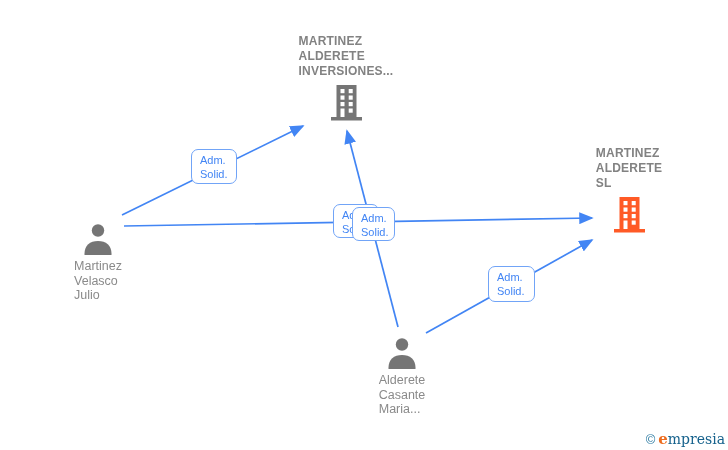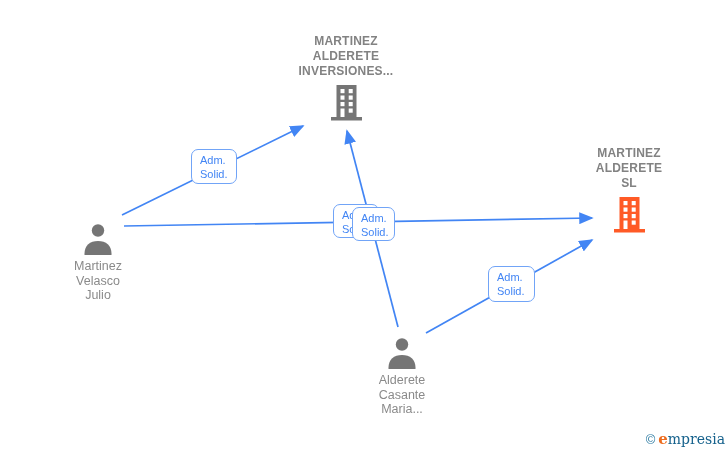--- a/index.html
+++ b/index.html
@@ -20,21 +20,21 @@
   }
   .node {
     position: absolute;
     z-index: 2;
     display: flex;
     flex-direction: column;
     align-items: center;
   }
   .node-label {
     color: #8a8a8a;
-    text-align: center;
+    text-align: left;
     white-space: pre-line;
     font-size: 12.5px;
     line-height: 14.5px;
   }
   .company .node-label {
     font-weight: bold;
     color: #828282;
     font-size: 12px;
     line-height: 15px;
     letter-spacing: 0.2px;

